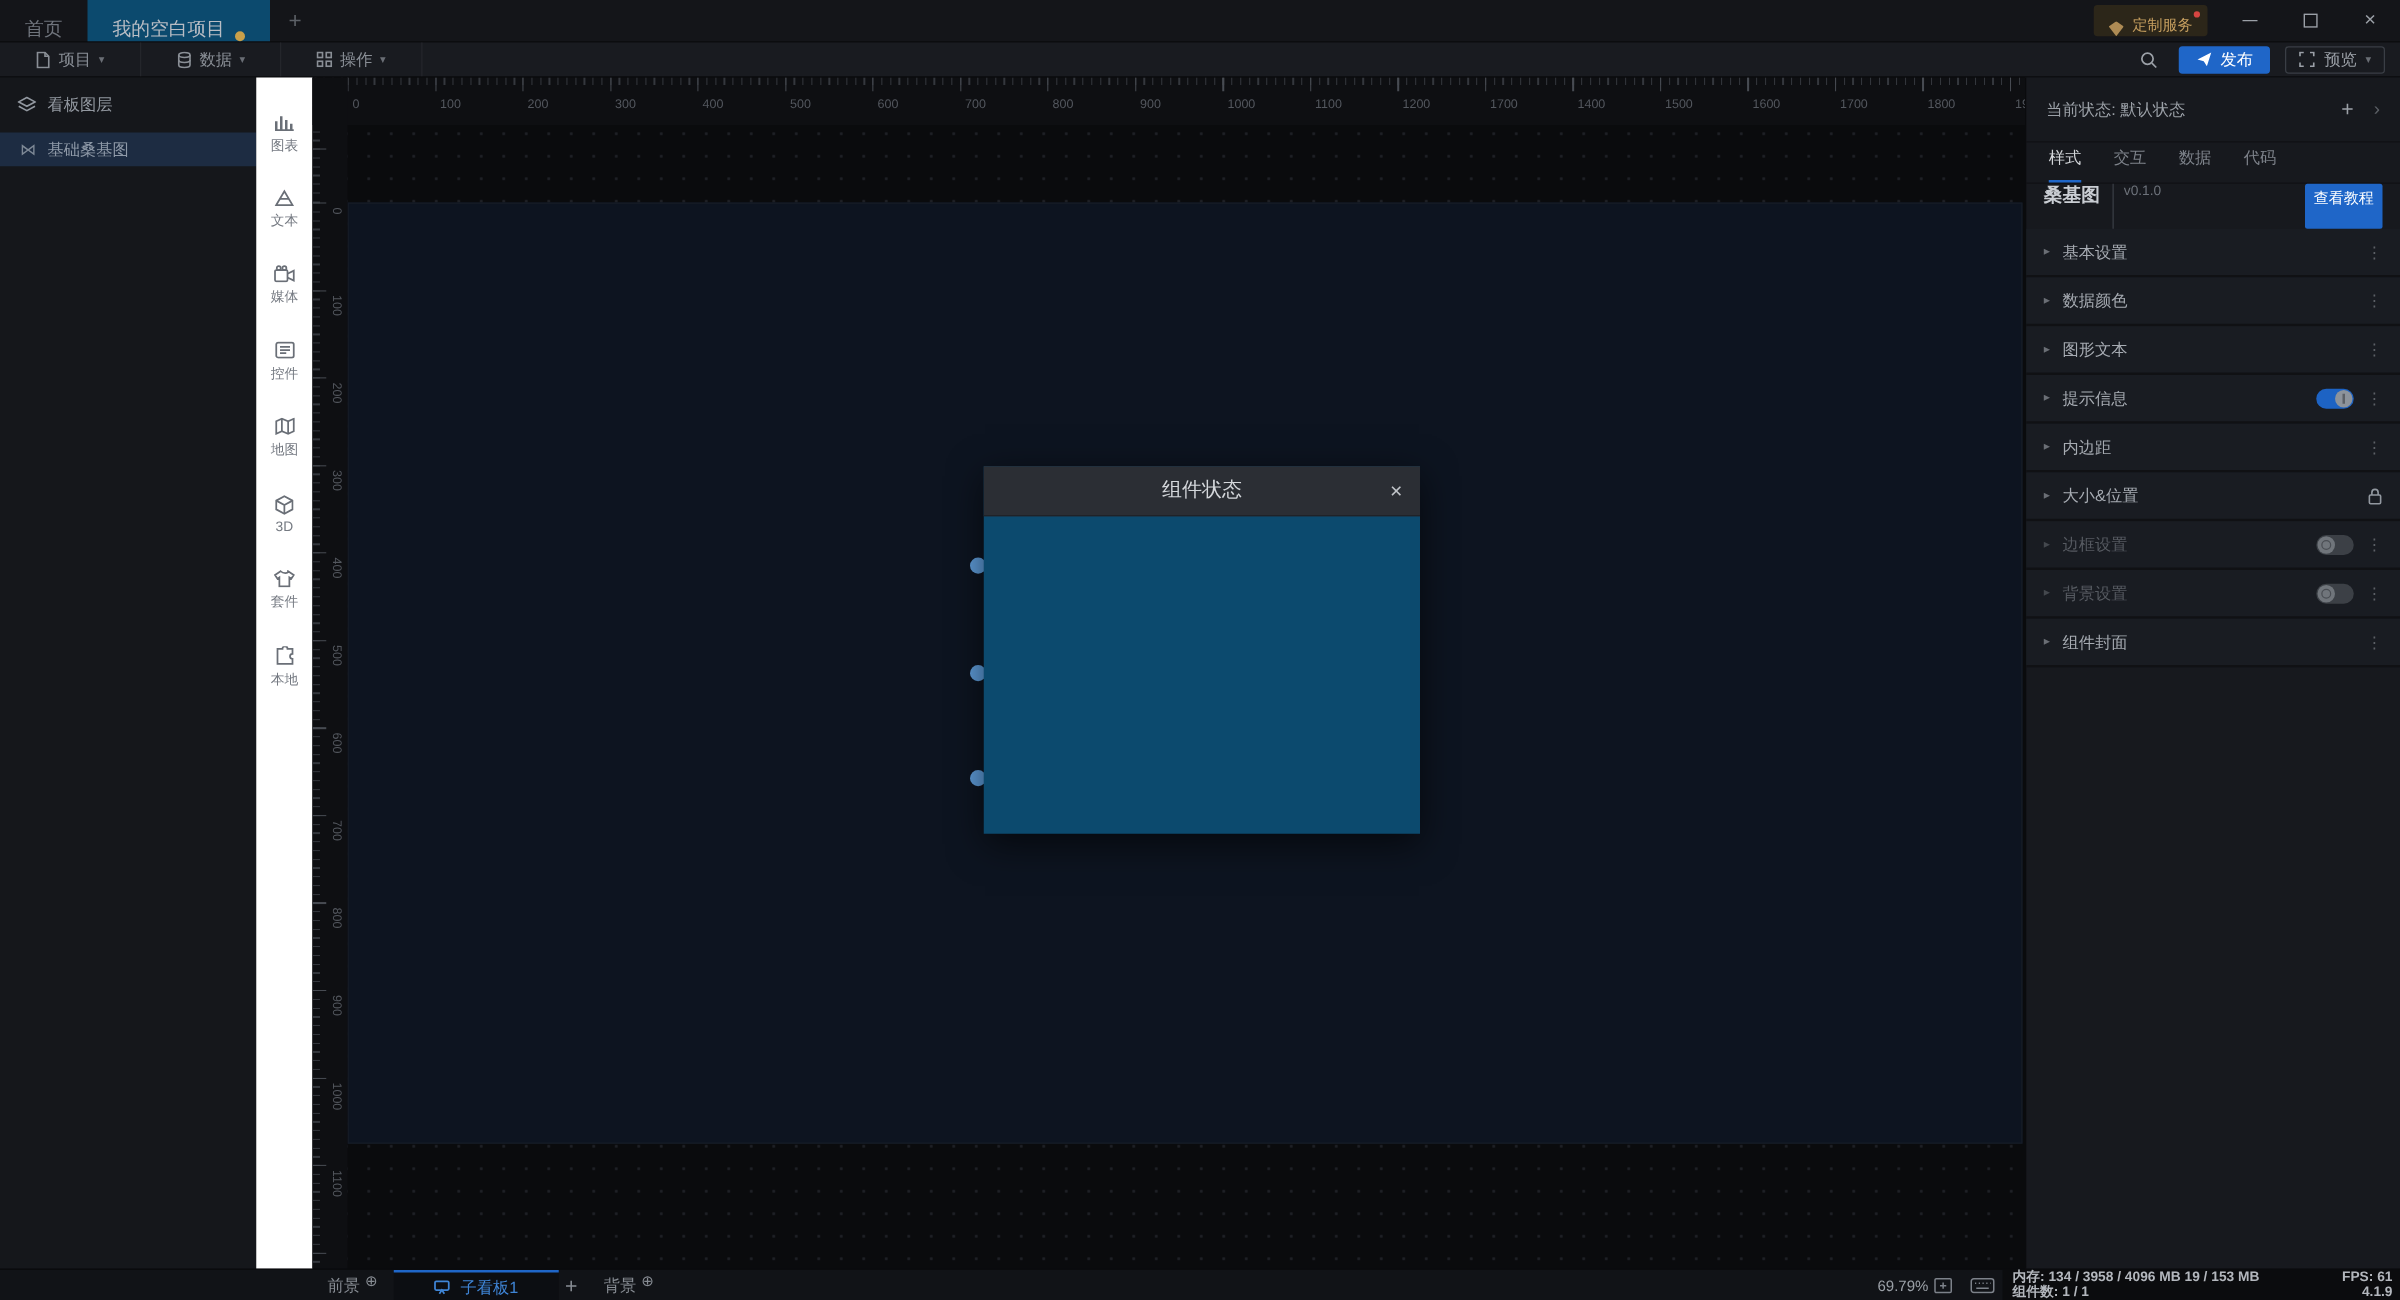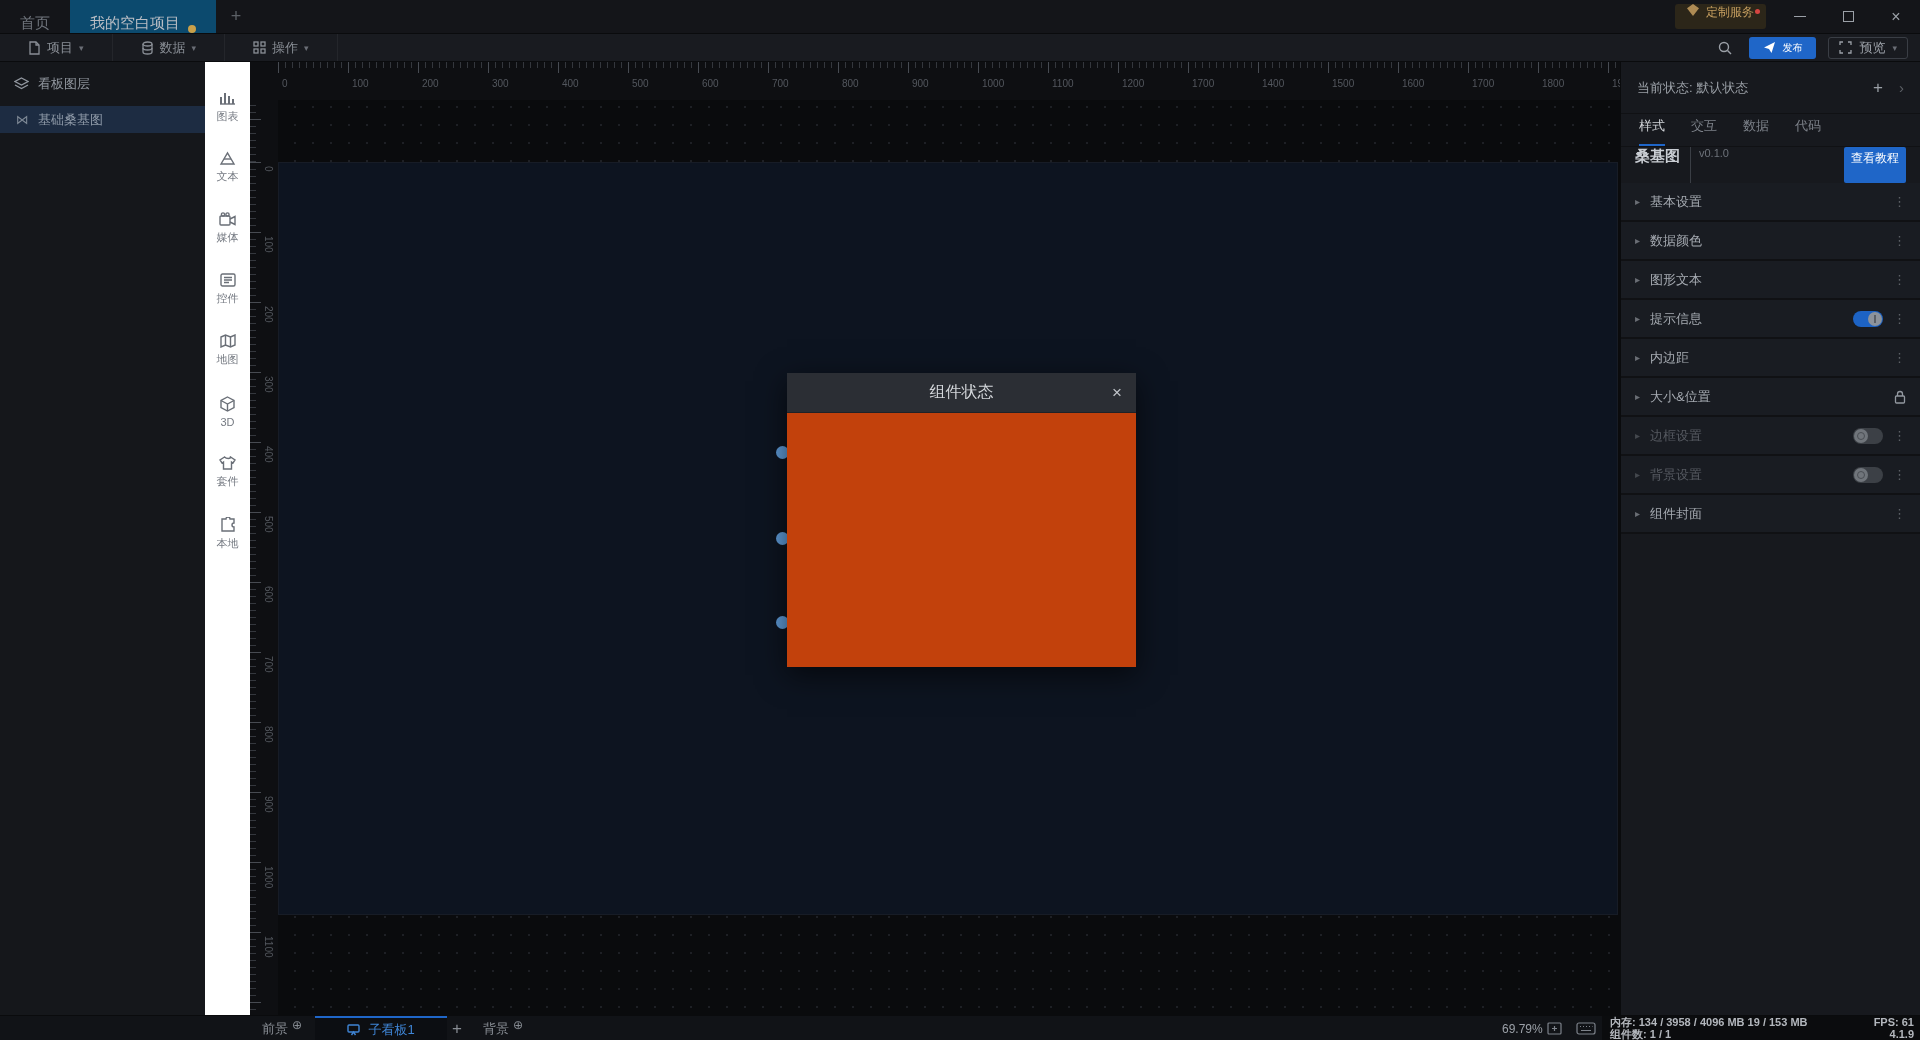--- a/index.html
+++ b/index.html
@@ -8,21 +8,21 @@
   .app { position:relative; width:1920px; height:1040px; background:#0a0b0d; color:#9ba0a7; }
 
   
   .titlebar { position:absolute; left:0; top:0; width:1920px; height:34px; background:#141519;
     display:flex; align-items:stretch; border-bottom:1px solid #0a0b0d; }
   .tb-tab { display:flex; align-items:flex-end; gap:8px; padding:0 20px; font-size:15px; color:#6f747c; cursor:default; }
   .tb-tab.active { background:#0c4a6e; color:#b9bdc4; }
   .tab-dot { width:8px; height:8px; border-radius:50%; background:var(--tab-dot-orange,#c9a04a); }
   .tb-plus { width:40px; display:flex; align-items:center; justify-content:center; color:#5c6066; font-size:18px; }
   .tb-spacer { flex:1; }
-  .service-badge { display:flex; align-items:flex-start; gap:7px; margin:4px 10px; padding:0 12px; border-radius:3px;
+  .service-badge { display:flex; align-items:flex-end; gap:7px; margin:4px 10px; padding:0 12px; border-radius:3px;
     background:#2c2619; position:relative; }
   .service-badge .diamond { width:12px; height:12px; background:var(--badge-gold,#c59e5f);
     clip-path:polygon(50% 0,100% 35%,50% 100%,0 35%); opacity:.85; }
   .service-badge .svc-text { font-size:12px; color:var(--badge-gold,#c59e5f); }
   .service-badge .red-dot { position:absolute; right:6px; top:5px; width:5px; height:5px; border-radius:50%;
     background:var(--badge-red,#d64541); }
   .win-btn { width:48px; display:flex; align-items:center; justify-content:center; color:#9ba0a7; }
   .win-btn .min-bar { width:12px; height:1px; background:#9ba0a7; }
   .win-btn .restore { position:relative; width:11px; height:11px; }
   .win-btn .restore::before { content:""; position:absolute; left:0; bottom:0; width:9px; height:9px; border:1px solid #9ba0a7; }
@@ -32,21 +32,21 @@
   
   .toolbar { position:absolute; left:0; top:34px; width:1920px; height:28px; background:#191b20;
     display:flex; align-items:center; border-bottom:1px solid #0a0b0d; }
   .menu-btn { display:flex; align-items:center; gap:6px; height:100%; padding:0 28px; font-size:13px; color:#8a8f96;
     border-right:1px solid #24262b; }
   .menu-btn svg { stroke:#8a8f96; fill:none; stroke-width:1.3; }
   .chev { font-size:9px; color:#6a6e75; }
   .toolbar-right { margin-left:auto; display:flex; align-items:center; gap:12px; padding-right:12px; }
   .icon-btn { display:flex; align-items:center; justify-content:center; width:24px; height:22px; }
   .btn-publish { display:flex; align-items:center; gap:6px; height:22px; padding:0 14px; background:var(--accent,#1f66c8);
-    border-radius:3px; color:#fff; font-size:10px; }
+    border-radius:3px; color:#fff; font-size:13px; }
   .btn-preview { display:flex; align-items:center; gap:7px; height:22px; padding:0 10px; border:1px solid #3a3e45;
     border-radius:3px; color:#9ba0a7; font-size:13px; background:transparent; }
 
   
   .layers-panel { position:absolute; left:0; top:62px; width:205px; height:953px; background:#15171b; }
   .layers-header { display:flex; align-items:center; gap:9px; height:44px; padding:0 14px; color:#9298a0; font-size:13px; }
   .layers-header svg { stroke:#9298a0; fill:none; stroke-width:1.3; }
   .layer-item { display:flex; align-items:center; gap:9px; height:27px; padding:0 16px;
     background:var(--selected-row,#1d2c42); color:#8f9aa8; font-size:13px; }
   .layer-item .bowtie { font-size:13px; color:#7e8996; }
@@ -72,21 +72,21 @@
   .v-ticks-major { position:absolute; left:0; top:0; width:11px; height:100%;
     background:repeating-linear-gradient(180deg,#474b52 0 1px,transparent 1px 70px); background-position-y:100px; }
   .v-labels span { position:absolute; left:13px; font-size:10px; color:#53575e; writing-mode:vertical-rl; }
   .ruler-corner { position:absolute; left:0; top:0; width:28px; height:38px; background:#0e0f12; }
   .design-canvas { position:absolute; left:28px; top:100px; width:1340px; height:753px; background:#0d1420;
     border:1px solid #171c26; }
 
   .bg-dot { position:absolute; width:13px; height:13px; border-radius:50%; background:#5e9bd8; z-index:5; }
 
   
-  .modal { position:absolute; left:787px; top:373px; width:349px; height:294px; background:#c2410c; z-index:10;
+  .modal { position:absolute; left:787px; top:373px; width:349px; height:294px; background:#0c4a6e; z-index:10;
     box-shadow:0 8px 28px rgba(0,0,0,.6); }
   .modal-header { position:relative; height:40px; background:#2b2e34; border-bottom:1px solid #202227;
     display:flex; align-items:center; justify-content:center; }
   .modal-title { font-size:16px; color:#d4d7db; }
   .modal-close { position:absolute; right:14px; top:0; height:40px; display:flex; align-items:center;
     font-size:17px; color:#c0c4c9; }
   .modal-body { position:relative; padding:28px 24px 0; height:254px; }
   .field-label { font-size:13px; color:#ccd0d5; }
   .name-input-wrap { position:relative; margin-top:11px; }
   .name-input { width:100%; height:31px; background:#202328; border:1px solid #53575e; color:#d0d4d9;

